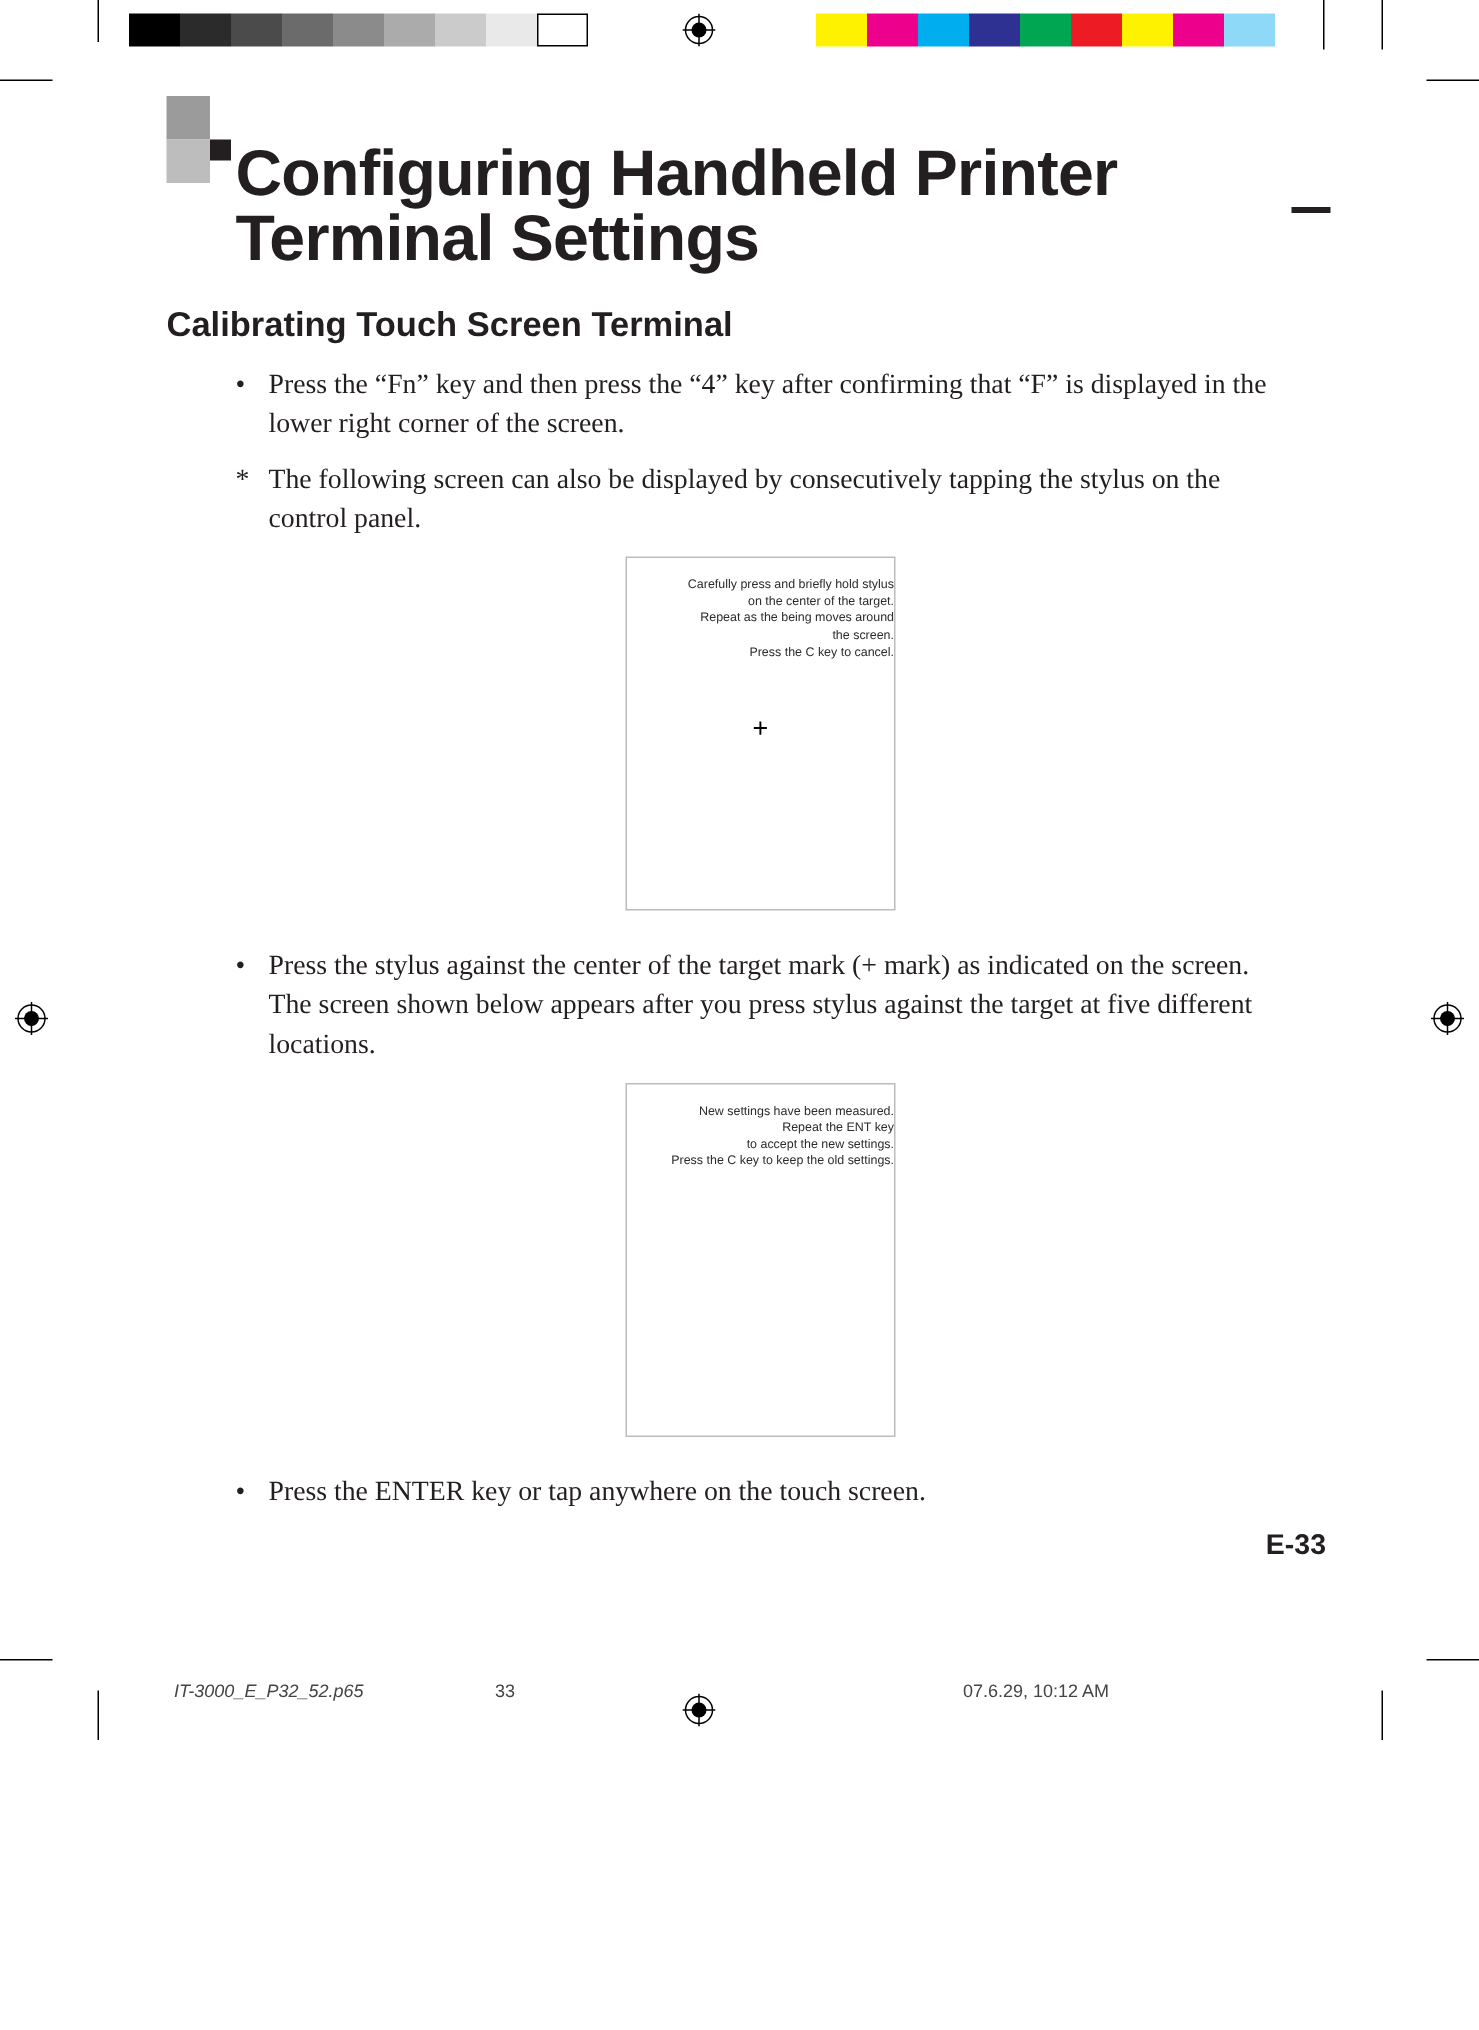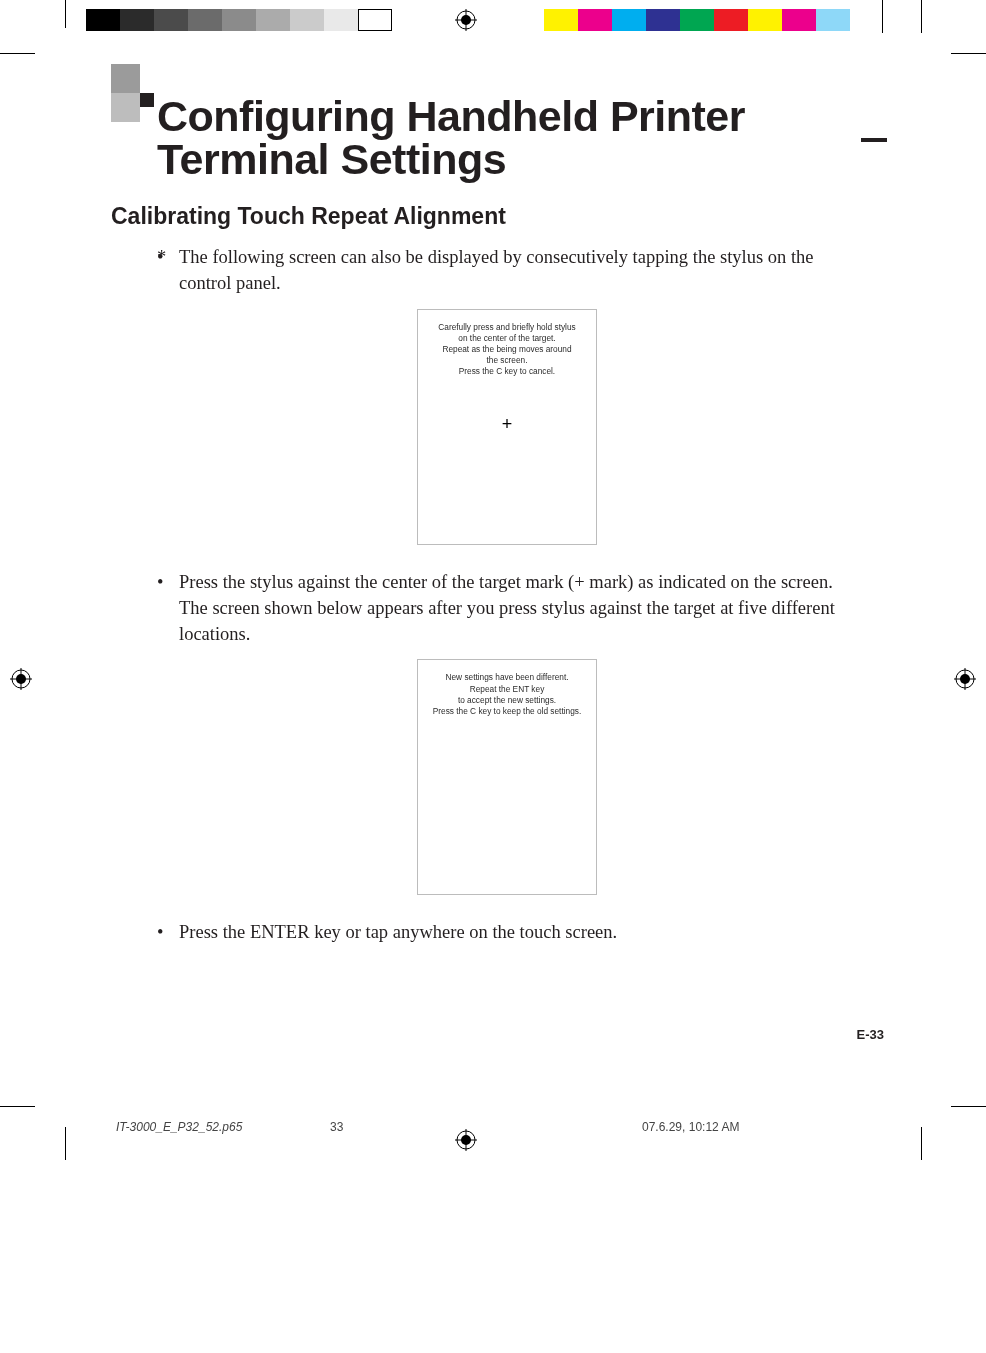--- a/index.html
+++ b/index.html
@@ -23,24 +23,24 @@
   .page-title { font-family: Arial, Helvetica, sans-serif; font-weight:750; font-stretch:condensed; font-size:43px; letter-spacing:-.5px; color:#231f20; line-height:1; }
   .title-rule { position:absolute; right:-1px; top:50%; width:26px; height:4px; background:#231f20; }
 
   .section-h { font-family: Arial, Helvetica, sans-serif; font-weight:700; font-size:23px; margin-top:22px; margin-bottom:14px; }
   .indent    { margin-left:46px; width:700px; }
   .para      { font-size:18.5px; line-height:1.42; margin-bottom:18px; }
   .li        { position:relative; font-size:18.5px; line-height:1.42; margin-bottom:10px; padding-left:22px; }
   .li .bullet, .li .aster { position:absolute; left:0; top:0; }
 
   .device-box { width:180px; height:236px; border:1px solid #bcbcbc; margin:12px auto 24px; padding-top:12px; position:relative; font-family: Arial, Helvetica, sans-serif; color:#2b2b2b; }
-  .device-text { text-align:center; font-size:8.3px; line-height:1.35; }
+  .device-text { text-align:right; font-size:8.3px; line-height:1.35; }
   .plus-mark { position:absolute; left:50%; top:114px; transform:translate(-50%,-50%); font-size:18px; font-family: Arial, sans-serif; color:#000; }
 
-  .pagenum { position:absolute; right:102px; bottom:118px; font-family: Arial, Helvetica, sans-serif; font-weight:700; font-size:13px; }
+  .pagenum { position:absolute; right:102px; bottom:118px; font-family: Arial, Helvetica, sans-serif; font-weight:700; font-size:19px; }
   .foot-row { position:absolute; bottom:40px; font-family: Arial, Helvetica, sans-serif; font-size:12px; color:#444; width:986px; }
   .foot-file { position:absolute; left:116px;font-style:italic; }
   .foot-pg   { position:absolute; left:330px; }
   .foot-date { position:absolute; left:642px; }
 </style>
 </head>
 <body>
 
 <div class="page">
 
@@ -116,26 +116,27 @@
       <div class="sq-a"></div>
       <div class="sq-b"></div>
       <div class="sq-c"></div>
     </div>
 
     <div class="title-wrap">
       <h1 class="page-title">Configuring Handheld Printer Terminal Settings</h1>
       <div class="title-rule"></div>
     </div>
 
-    <h2 class="section-h">Calibrating Touch Repeat Alignment</h2>
+    <h2 class="section-h">Calibrating Touch Screen Terminal</h2>
 
     <div class="indent">
 
       <div class="li">
         <span class="bullet">•</span>
+        <span>Press the “Fn” key and then press the “4” key after confirming that “F” is displayed in the lower right corner of the screen.</span>
       </div>
       <div class="li">
         <span class="aster">*</span>
         <span>The following screen can also be displayed by consecutively tapping the stylus on the control panel.</span>
       </div>
 
       <div class="device-box">
         <div class="device-text">
           <div>Carefully press and briefly hold stylus</div>
           <div>on the center of the target.</div>
@@ -146,21 +147,21 @@
         <div class="plus-mark">+</div>
       </div>
 
       <div class="li">
         <span class="bullet">•</span>
         <span>Press the stylus against the center of the target mark (+ mark) as indicated on the screen. The screen shown below appears after you press stylus against the target at five different locations.</span>
       </div>
 
       <div class="device-box">
         <div class="device-text">
-          <div>New settings have been different.</div>
+          <div>New settings have been measured.</div>
           <div>Repeat the ENT key</div>
           <div>to accept the new settings.</div>
           <div>Press the C key to keep the old settings.</div>
         </div>
       </div>
 
       <div class="li">
         <span class="bullet">•</span>
         <span>Press the ENTER key or tap anywhere on the touch screen.</span>
       </div>

